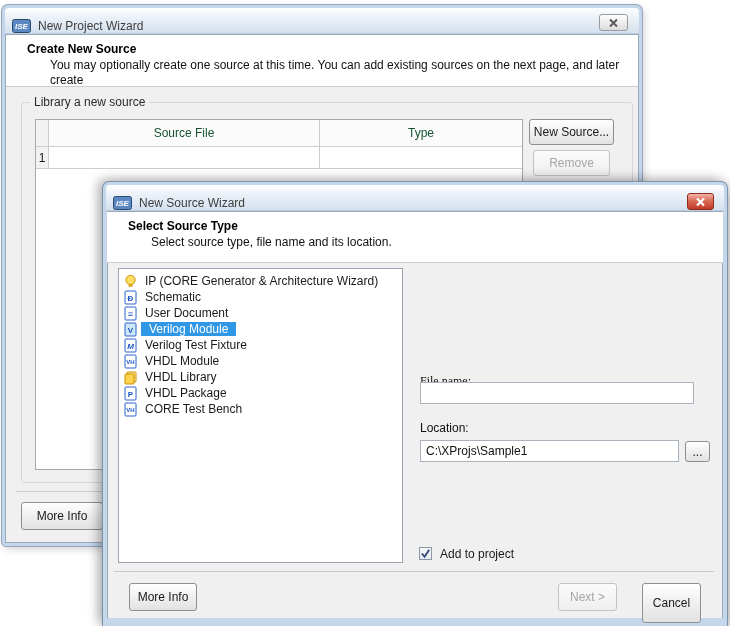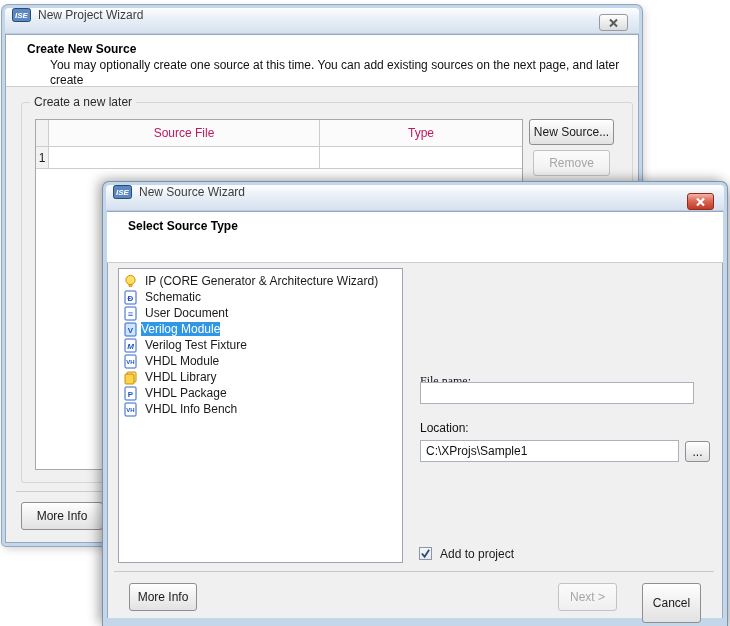--- a/index.html
+++ b/index.html
@@ -25,21 +25,21 @@
   }
   .window.fg-win {
     left: 103px; top: 182px; width: 624px; height: 444px;
     box-shadow: 0 0 0 1px #7e93a9, -5px -3px 12px rgba(0,0,0,.28), 4px 5px 14px rgba(0,0,0,.30);
     border-radius: 6px 6px 0 0;
   }
   .titlebar {
     position: absolute; left: 3px; right: 3px; top: 3px; height: 26px;
     background: linear-gradient(180deg, #fdfeff 0%, #e9eff7 45%, #d5e1ef 100%);
     border-radius: 4px 4px 0 0;
-    display: flex; align-items: flex-start;
+    display: flex; align-items: flex-end;
     padding-left: 7px;
     border-bottom: 1px solid #bfccdc;
   }
   .titlebar .title { margin-left: 7px; color: #3d3d3d; }
   .close-btn {
     position: absolute; top: 6px; width: 29px; height: 17px;
     border-radius: 3px; display: flex; align-items: center; justify-content: center;
     cursor: default;
   }
   .close-btn.gray {
@@ -98,40 +98,40 @@
   }
   .grid-table {
     position: absolute; left: 29px; top: 31px; width: 488px; height: 351px;
     background: #ffffff; border: 1px solid #a8a8a8;
   }
   .grid-row { display: flex; }
   .grid-cell {
     border-right: 1px solid #cdcdcd; border-bottom: 1px solid #cdcdcd;
     display: flex; align-items: center; justify-content: center;
   }
-  .grid-head .grid-cell { height: 27px; background: #fbfbfb; color: #be185d; }
+  .grid-head .grid-cell { height: 27px; background: #fbfbfb; color: #14532d; }
   .grid-data .grid-cell { height: 22px; background: #ffffff; }
   .cell-corner { width: 13px; background: #f2f2f2 !important; }
   .cell-col1 { width: 271px; }
   .cell-col2 { flex: 1; border-right: none; }
   .btn-new-source { left: 523px; top: 31px; width: 85px; height: 26px; text-align: center; }
   .btn-remove    { left: 527px; top: 62px; width: 77px; height: 26px; }
   .bg-foot-sep { position: absolute; left: 10px; right: 12px; top: 403px; height: 1px; background: #cbcbcb; }
   .btn-more-info-bg { left: 15px; top: 414px; width: 82px; height: 28px; }
 
   
   .fg-body { position: absolute; left: 5px; right: 5px; top: 81px; bottom: 8px; background: #f0f0f0; }
   .listbox {
     position: absolute; left: 10px; top: 5px; width: 285px; height: 295px;
     background: #ffffff; border: 1px solid #9aa5b1;
     padding-top: 4px;
   }
   .src-item { display: flex; align-items: center; height: 16px; padding-left: 4px; }
   .src-item .item-label { margin-left: 7px; white-space: nowrap; }
-  .src-item.selected .item-label { background: #3096e6; color: #ffffff; padding: 0 0; margin-left: 3px; }
+  .src-item.selected .item-label { background: #3096e6; color: #ffffff; padding: 0 8px; margin-left: 3px; }
   .icon14 { width: 15px; height: 15px; flex: 0 0 15px; }
 
   .field-label { position: absolute; color: #111; }
   .lbl-filename { left: 312px; top: 111px; font-family: Liberation Serif, serif; }
   .lbl-location { left: 312px; top: 158px; }
   .text-input {
     position: absolute; height: 22px;
     border: 1px solid #a9b2bd; background: #ffffff;
     font-family: inherit; font-size: 12px; color: #111;
     padding: 9px 5px;
@@ -174,21 +174,21 @@
   <div class="wiz-header">
     <div class="h1">Create New Source</div>
     <div class="desc">
       <div>You may optionally create one source at this time. You can add existing sources on the next page, and later create</div>
       <div>additional sources with the "Project-&gt;New Source" command.</div>
     </div>
   </div>
 
   <div class="bg-body">
     <div class="groupbox">
-      <span class="glabel">Create a new later</span>
+      <span class="glabel">Library a new source</span>
     </div>
 
     <div class="grid-table">
       <div class="grid-row grid-head">
         <div class="grid-cell cell-corner"></div>
         <div class="grid-cell cell-col1">Source File</div>
         <div class="grid-cell cell-col2">Type</div>
       </div>
       <div class="grid-row grid-data">
         <div class="grid-cell cell-corner">1</div>
@@ -216,20 +216,23 @@
       <svg width="11" height="10" viewBox="0 0 11 10">
           <path d="M2 1.5 L9 8.5 M9 1.5 L2 8.5" stroke="#ffffff" stroke-width="2.2" fill="none"></path>
         </svg>
     </div>
   </div>
 
   <div class="inner"></div>
 
   <div class="wiz-header">
     <div class="h1">Select Source Type</div>
+    <div class="desc">
+      <div>Select source type, file name and its location.</div>
+    </div>
   </div>
 
   <div class="fg-body">
     <div class="listbox">
 
       <div class="src-item">
         <svg class="icon14" viewBox="0 0 15 15">
           <circle cx="7.5" cy="6" r="4.6" fill="#ffe066" stroke="#cf9000"></circle>
           <path d="M6 10.4 h3 v2 h-3 z" fill="#f3c230" stroke="#cf9000" stroke-width="0.8"></path>
         </svg>
@@ -290,21 +293,21 @@
           <text x="7.5" y="10.5" text-anchor="middle" font-size="8" font-weight="bold" fill="#1c52c8">P</text>
         </svg>
         <span class="item-label">VHDL Package</span>
       </div>
 
       <div class="src-item">
         <svg class="icon14" viewBox="0 0 15 15">
           <rect x="2" y="1" width="11" height="13" rx="1" fill="#ffffff" stroke="#2a63cf"></rect>
           <text x="7.5" y="10" text-anchor="middle" font-size="6" font-weight="bold" fill="#1c52c8">VH</text>
         </svg>
-        <span class="item-label">VHDL Info Bench</span>
+        <span class="item-label">CORE Test Bench</span>
       </div>
 
     </div>
 
     <div class="field-label lbl-filename">File name:</div>
     <input class="text-input inp-filename" value="" style="">
 
     <div class="field-label lbl-location">Location:</div>
     <input class="text-input inp-location" value="C:\XProjs\Sample1" style="">
     <button class="btn btn-browse">...</button>

